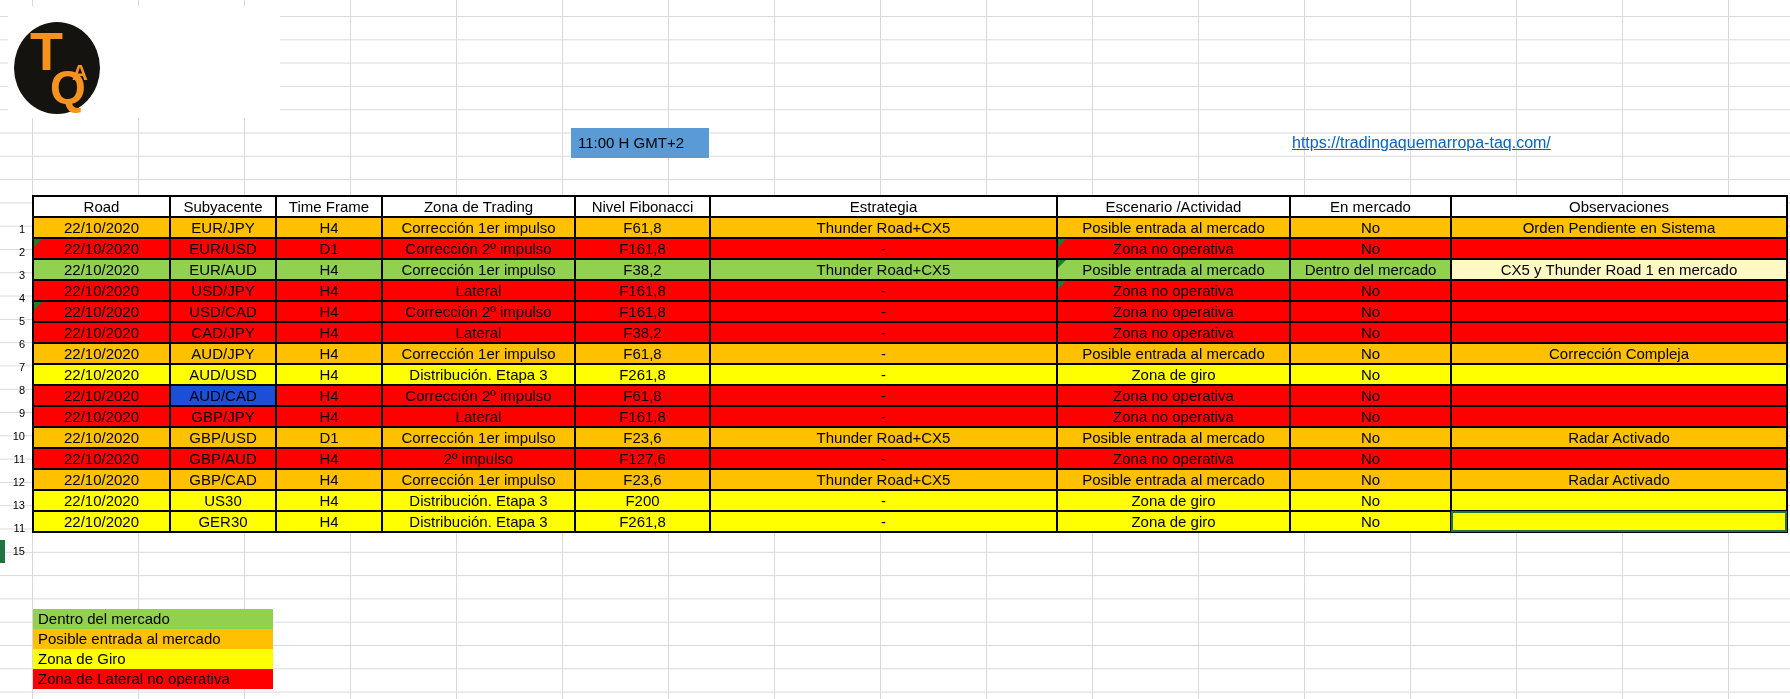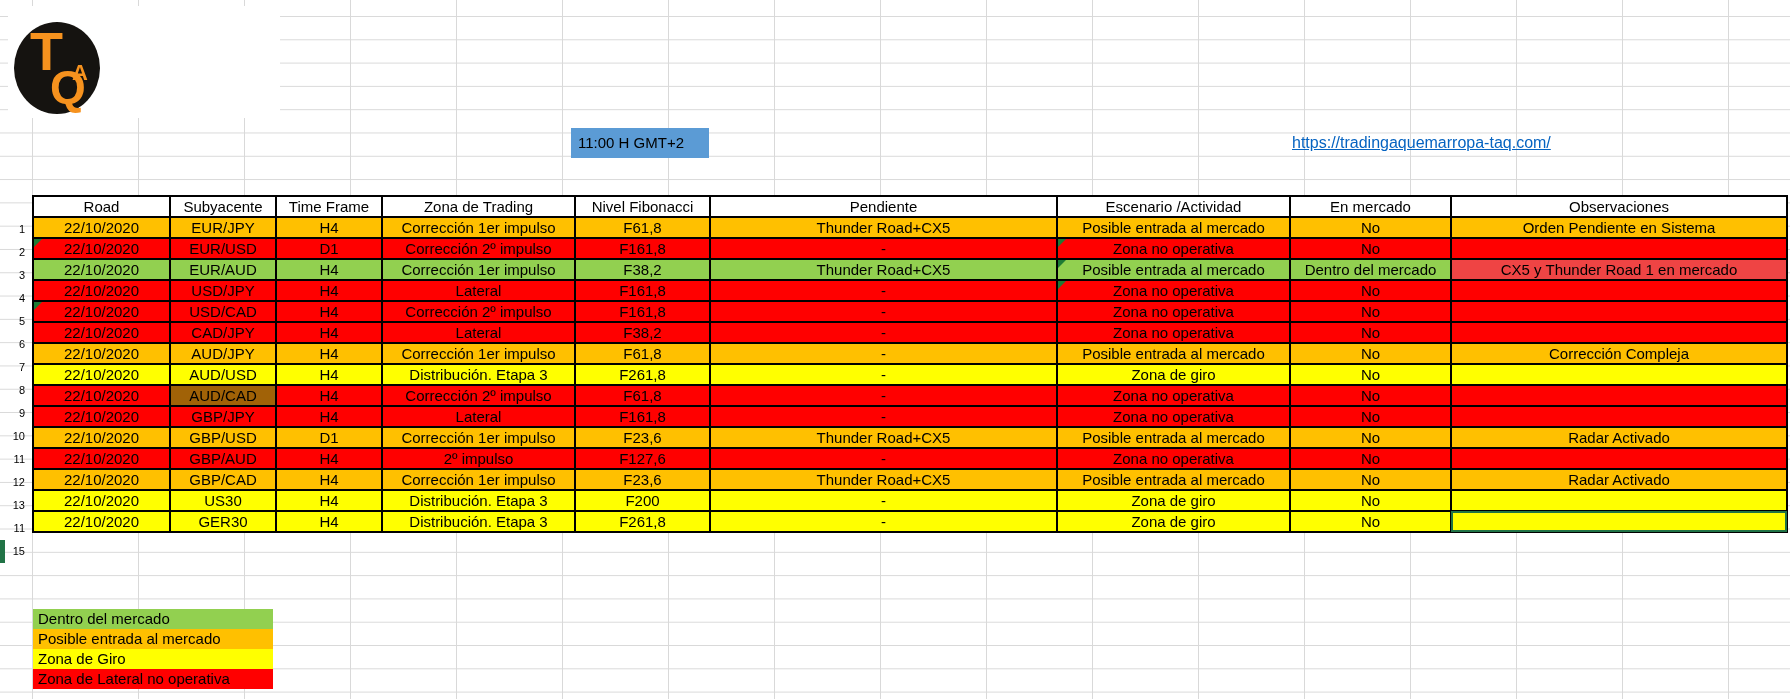--- a/index.html
+++ b/index.html
@@ -100,21 +100,21 @@
         <col style="width:161px">
         <col style="width:336px">
     </colgroup>
     <thead>
         <tr>
           <th>Road</th>
           <th>Subyacente</th>
           <th>Time Frame</th>
           <th>Zona de Trading</th>
           <th>Nivel Fibonacci</th>
-          <th>Pendiente</th>
+          <th>Estrategia</th>
           <th>Escenario /Actividad</th>
           <th>En mercado</th>
           <th>Observaciones</th>
         </tr>
       </thead>
     <tbody>
         <tr>
           <td style="background: rgb(255, 192, 0);">22/10/2020</td>
           <td style="background: rgb(255, 192, 0);">EUR/JPY</td>
           <td style="background: rgb(255, 192, 0);">H4</td>
@@ -138,21 +138,21 @@
         </tr>
         <tr>
           <td style="background: rgb(146, 208, 80);">22/10/2020</td>
           <td style="background: rgb(146, 208, 80);">EUR/AUD</td>
           <td style="background: rgb(146, 208, 80);">H4</td>
           <td style="background: rgb(146, 208, 80);">Corrección 1er impulso</td>
           <td style="background: rgb(146, 208, 80);">F38,2</td>
           <td style="background: rgb(146, 208, 80);">Thunder Road+CX5</td>
           <td class="flagged" style="background: rgb(146, 208, 80);">Posible entrada al mercado</td>
           <td style="background: rgb(146, 208, 80);">Dentro del mercado</td>
-          <td style="background: #ef4444;">CX5 y Thunder Road 1 en mercado</td>
+          <td style="background: #fef9c3;">CX5 y Thunder Road 1 en mercado</td>
         </tr>
         <tr>
           <td style="background: rgb(255, 0, 0);">22/10/2020</td>
           <td style="background: rgb(255, 0, 0);">USD/JPY</td>
           <td style="background: rgb(255, 0, 0);">H4</td>
           <td style="background: rgb(255, 0, 0);">Lateral</td>
           <td style="background: rgb(255, 0, 0);">F161,8</td>
           <td style="background: rgb(255, 0, 0);">-</td>
           <td class="flagged" style="background: rgb(255, 0, 0);">Zona no operativa</td>
           <td style="background: rgb(255, 0, 0);">No</td>
@@ -197,21 +197,21 @@
           <td style="background: rgb(255, 255, 0);">H4</td>
           <td style="background: rgb(255, 255, 0);">Distribución. Etapa 3</td>
           <td style="background: rgb(255, 255, 0);">F261,8</td>
           <td style="background: rgb(255, 255, 0);">-</td>
           <td style="background: rgb(255, 255, 0);">Zona de giro</td>
           <td style="background: rgb(255, 255, 0);">No</td>
           <td style="background: rgb(255, 255, 0);"></td>
         </tr>
         <tr>
           <td style="background: rgb(255, 0, 0);">22/10/2020</td>
-          <td style="background: #a16207;">AUD/CAD</td>
+          <td style="background: #1d4ed8;">AUD/CAD</td>
           <td style="background: rgb(255, 0, 0);">H4</td>
           <td style="background: rgb(255, 0, 0);">Corrección 2º impulso</td>
           <td style="background: rgb(255, 0, 0);">F61,8</td>
           <td style="background: rgb(255, 0, 0);">-</td>
           <td style="background: rgb(255, 0, 0);">Zona no operativa</td>
           <td style="background: rgb(255, 0, 0);">No</td>
           <td style="background: rgb(255, 0, 0);"></td>
         </tr>
         <tr>
           <td style="background: rgb(255, 0, 0);">22/10/2020</td>

